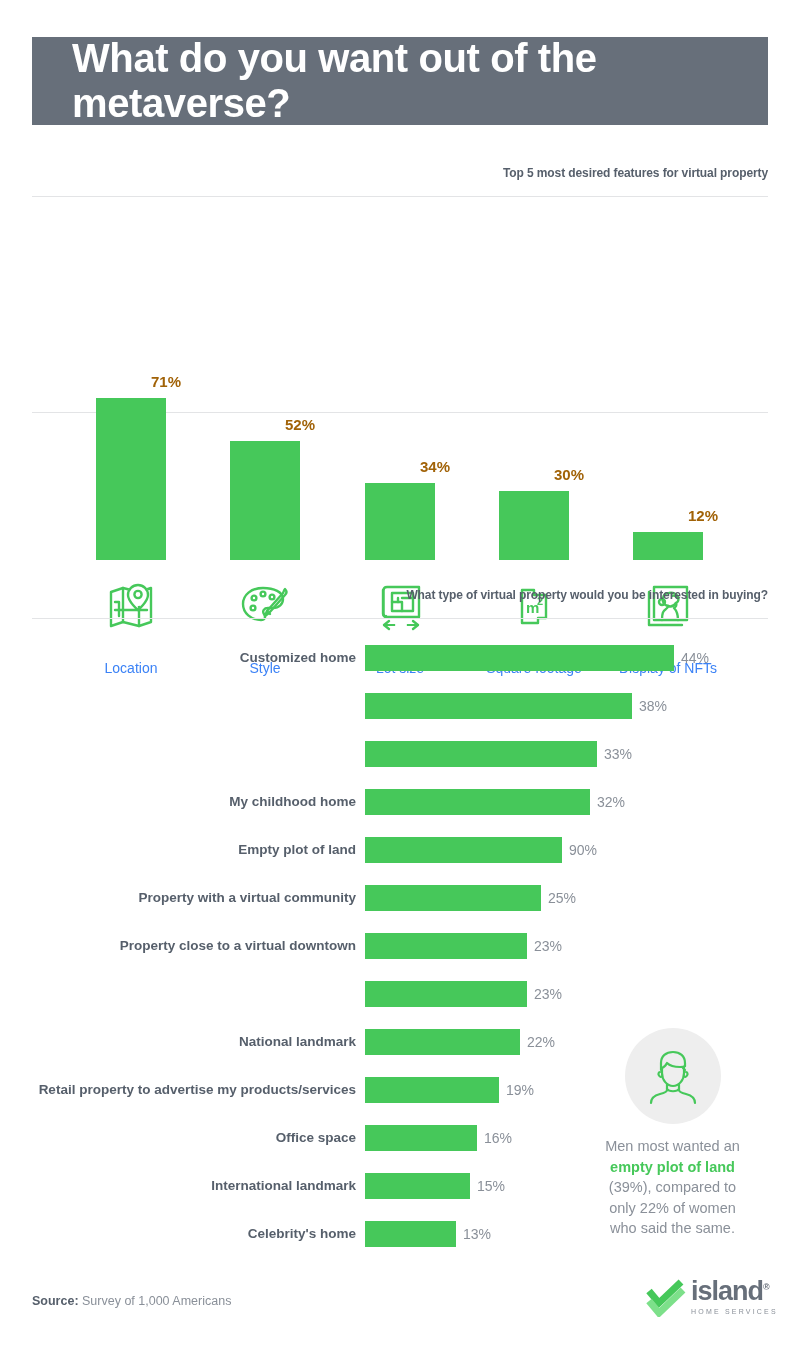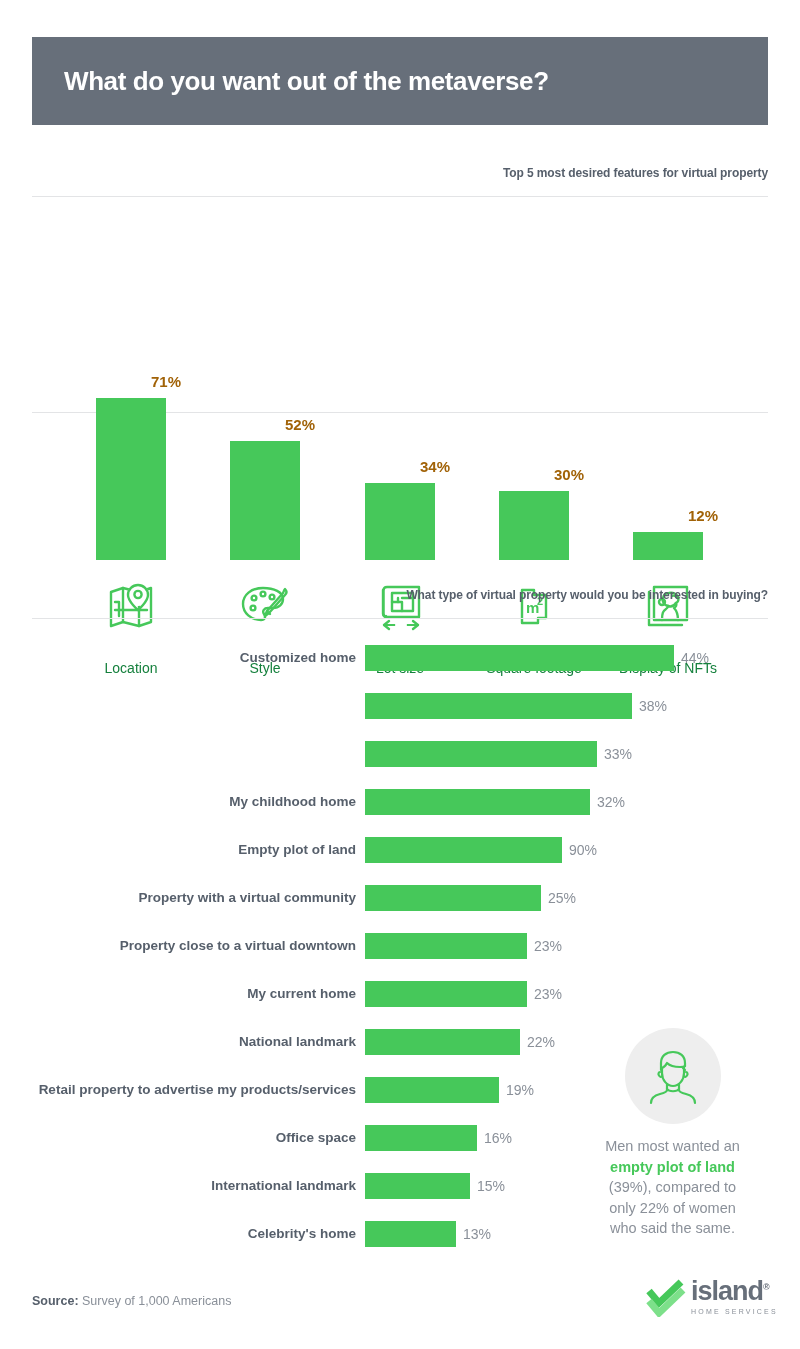--- a/index.html
+++ b/index.html
@@ -14,24 +14,24 @@
 
   
   .banner {
     position:absolute; left:32px; top:37px;
     width:736px; height:88px;
     background:#676f7a;
     display:flex; align-items:center;
   }
   .banner-title {
     color:#ffffff;
-    font-size:26px;
+    font-size:40px;
     font-weight:bold;
     letter-spacing:-0.4px;
-    padding-left:32px;
+    padding-left:40px;
   }
 
   
   .section-title {
     position:absolute; left:32px; width:736px;
     text-align:right;
     font-size:12px; font-weight:bold;
     color:#565f6b;
     letter-spacing:-0.1px;
   }
@@ -52,21 +52,21 @@
     text-align:right;
     font-size:15px; font-weight:bold; color:#a16207;
   }
   .vicon {
     position:absolute; left:-15px; width:100px;
     display:flex; justify-content:center;
   }
   .vlabel {
     position:absolute; left:-22px; width:114px;
     text-align:center;
-    font-size:14px; color:#15803d;
+    font-size:14px; color:#3b82f6;
     line-height:1.28;
   }
 
   
   .hrow { position:absolute; left:0; width:800px; height:26px; }
   .hlabel {
     position:absolute; left:16px; width:340px;
     text-align:right;
     font-size:13.5px; font-weight:bold; color:#565f6b;
     line-height:1.22;
@@ -256,21 +256,20 @@
     <div class="hvalue" style="left:548px;">25%</div>
   </div>
 
   <div class="hrow" style="top:933px;">
     <div class="hlabel">Property close to a virtual downtown</div>
     <div class="hbar" style="width:162px;"></div>
     <div class="hvalue" style="left:534px;">23%</div>
   </div>
 
   <div class="hrow" style="top:981px;">
-    <div class="hlabel">My current home</div>
     <div class="hbar" style="width:162px;"></div>
     <div class="hvalue" style="left:534px;">23%</div>
   </div>
 
   <div class="hrow" style="top:1029px;">
     <div class="hlabel">National landmark</div>
     <div class="hbar" style="width:155px;"></div>
     <div class="hvalue" style="left:527px;">22%</div>
   </div>
 

